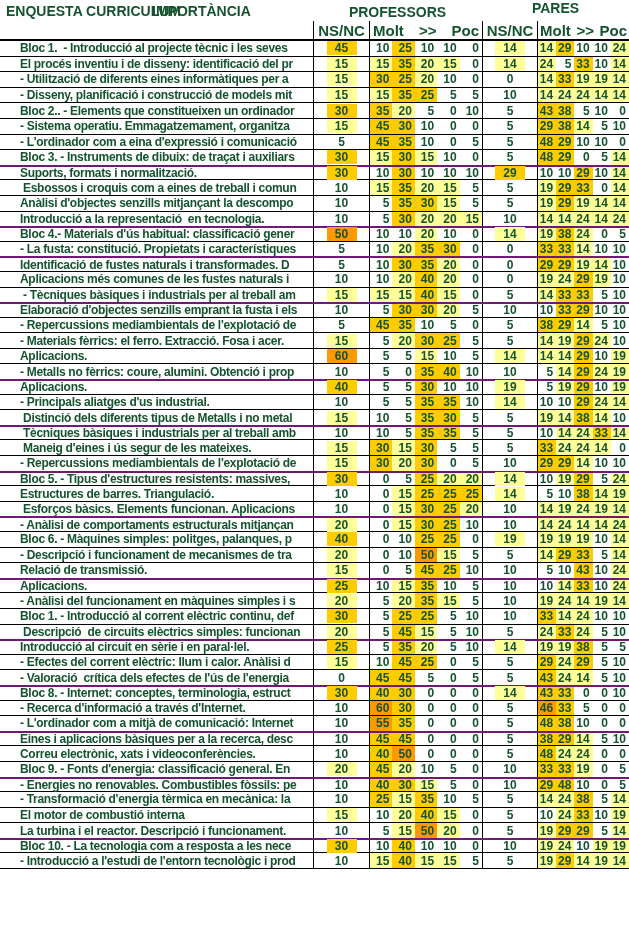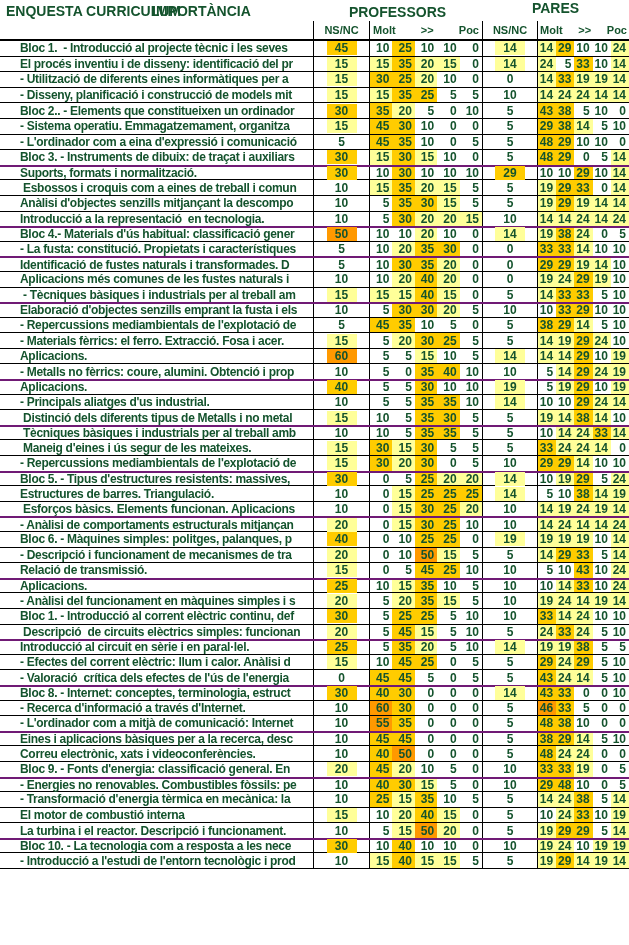--- a/index.html
+++ b/index.html
@@ -7,21 +7,21 @@
     width:629px; height:945px; overflow:hidden; position:relative;
     font-family:"Liberation Sans", sans-serif; font-weight:bold; color:#14532d;
     background:#fff;
   }
   
   .hr1 { position:relative; height:21px; font-size:14px; }
   .t-title { position:absolute; left:6px;  top:3px; }
   .t-imp   { position:absolute; left:152px; top:3px; }
   .t-prof  { position:absolute; left:313px; width:169px; text-align:center; top:4px; }
   .t-pares { position:absolute; left:482px; width:147px; text-align:center; top:0px; }
-  .hr2 { display:flex; height:18px; font-size:11px; border-bottom:2px solid #000; align-items:center; }
+  .hr2 { display:flex; height:18px; font-size:15px; border-bottom:2px solid #000; align-items:center; }
   .hr2 .h-label { width:313px; box-sizing:border-box; height:100%; }
   .h-g { box-sizing:border-box; border-left:1px solid #000; height:100%; display:flex; align-items:center; }
   .h-nsnc  { width:56px; justify-content:center; }
   .h-vals  { width:113px; justify-content:space-between; padding:0 3px; }
   .h-nsnc2 { width:55px; justify-content:center; }
   .h-vals2 { width:92px; justify-content:space-between; padding:0 2px; }
   
   .row { display:flex; height:15.6px; box-sizing:border-box; border-bottom:1px solid #000;
          font-size:12px; line-height:14px; align-items:center; }
   .row.sep { border-top:2px solid #701a75; margin-top:-1px; }

